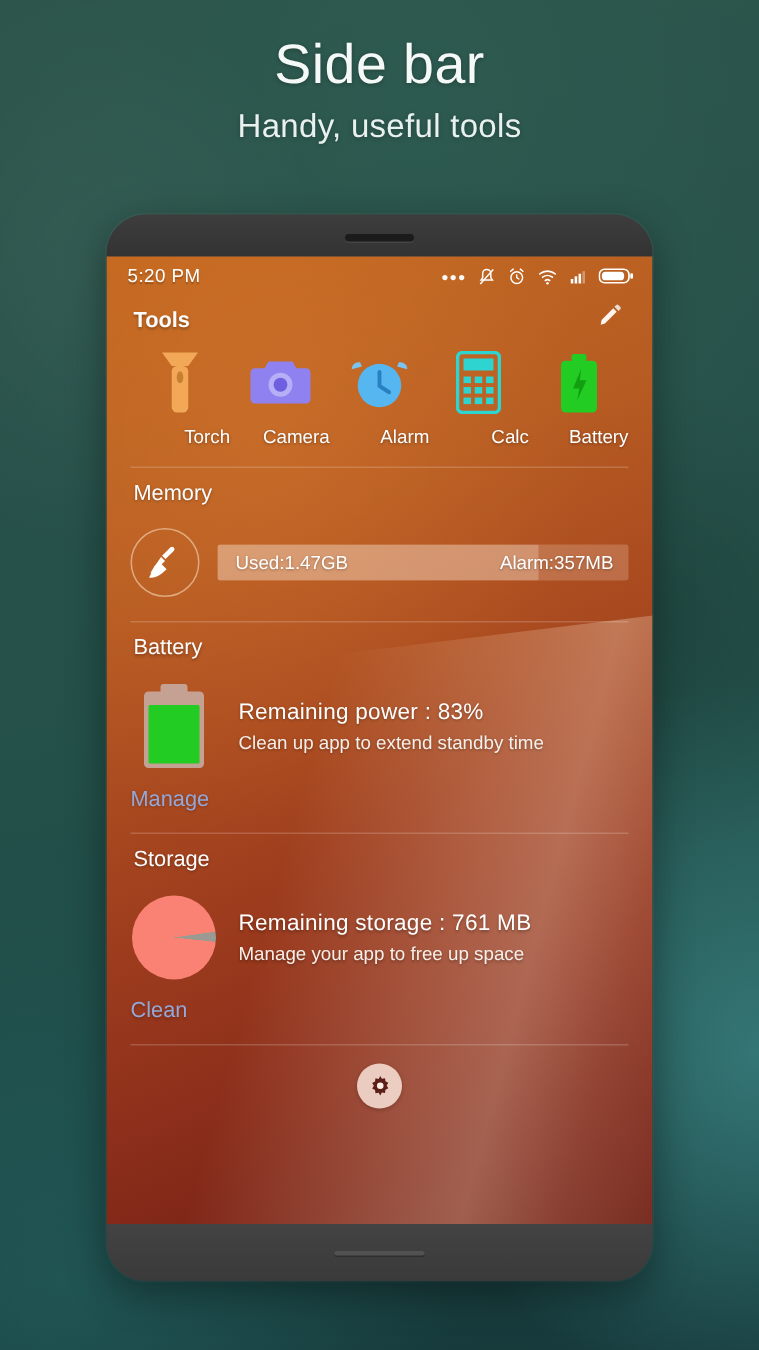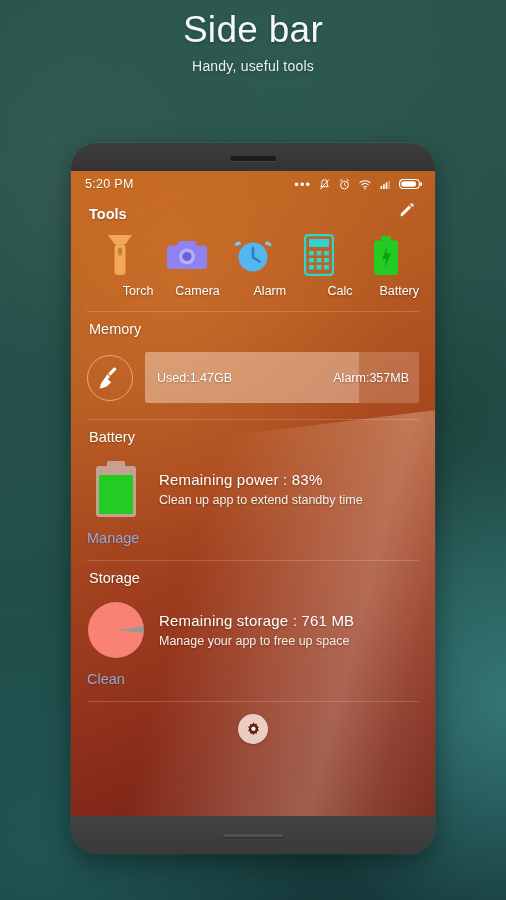--- a/index.html
+++ b/index.html
@@ -28,33 +28,33 @@
     position:absolute; inset:0;
     background:
       radial-gradient(ellipse 45% 30% at 12% 20%, rgba(255,255,255,0.045), rgba(255,255,255,0) 70%),
       radial-gradient(ellipse 40% 25% at 88% 46%, rgba(0,0,0,0.12), rgba(0,0,0,0) 70%);
   }
 
   
   .header {
     position: absolute; top: 0; left: 0; right: 0;
     text-align: center;
-    padding-top: 8px;
+    padding-top: 21px;
     z-index: 5;
   }
   .header .title {
     font-size: 37px;
     font-weight: 400;
     color: #f4f8f6;
     letter-spacing: 0.3px;
     line-height: 1.18;
     text-shadow: 0 1px 3px rgba(0,0,0,0.28);
   }
   .header .subtitle {
-    font-size: 14px;
+    font-size: 22px;
     font-weight: 400;
     color: #e9f1ee;
     margin-top: 6px;
     letter-spacing: 0.2px;
     text-shadow: 0 1px 3px rgba(0,0,0,0.25);
   }
 
   
   .phone {
     position: absolute;
@@ -187,21 +187,21 @@
   .mem-row { display:flex; align-items:center; gap:12px; padding: 9px 0 11px; }
   .broom {
     width: 46px; height: 46px; flex: 0 0 46px;
     border-radius: 50%;
     border: 1.5px solid rgba(255,225,200,0.55);
     display:flex; align-items:center; justify-content:center;
     cursor:pointer;
   }
   .membar {
     flex: 1;
-    height: 51px;
+    height: 24px;
     display:flex; align-items:center;
     position: relative;
     border-radius: 2px;
     background: rgba(255,230,215,0.22);
     overflow:hidden;
     cursor:pointer;
   }
   .membar .fill {
     position:absolute; left:0; top:0; bottom:0;
     background: rgba(255,236,222,0.26);

